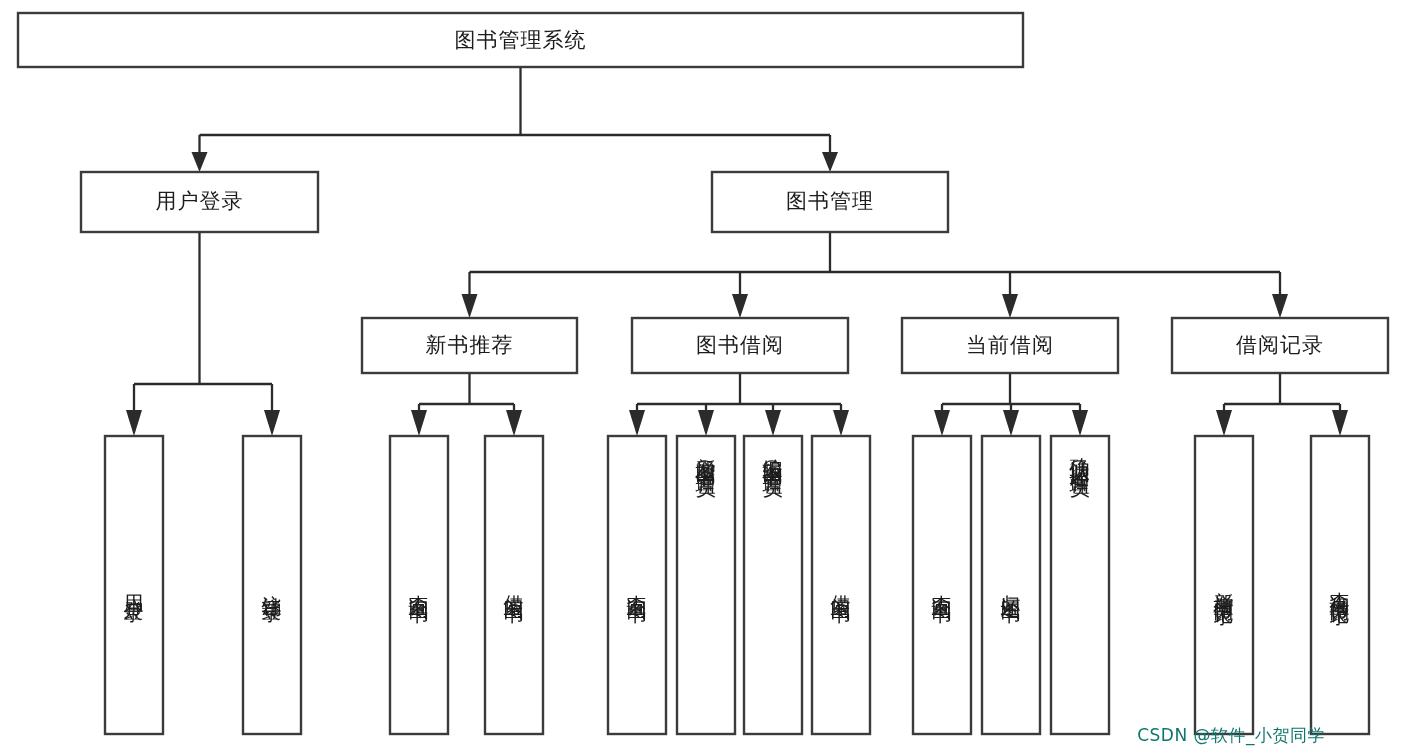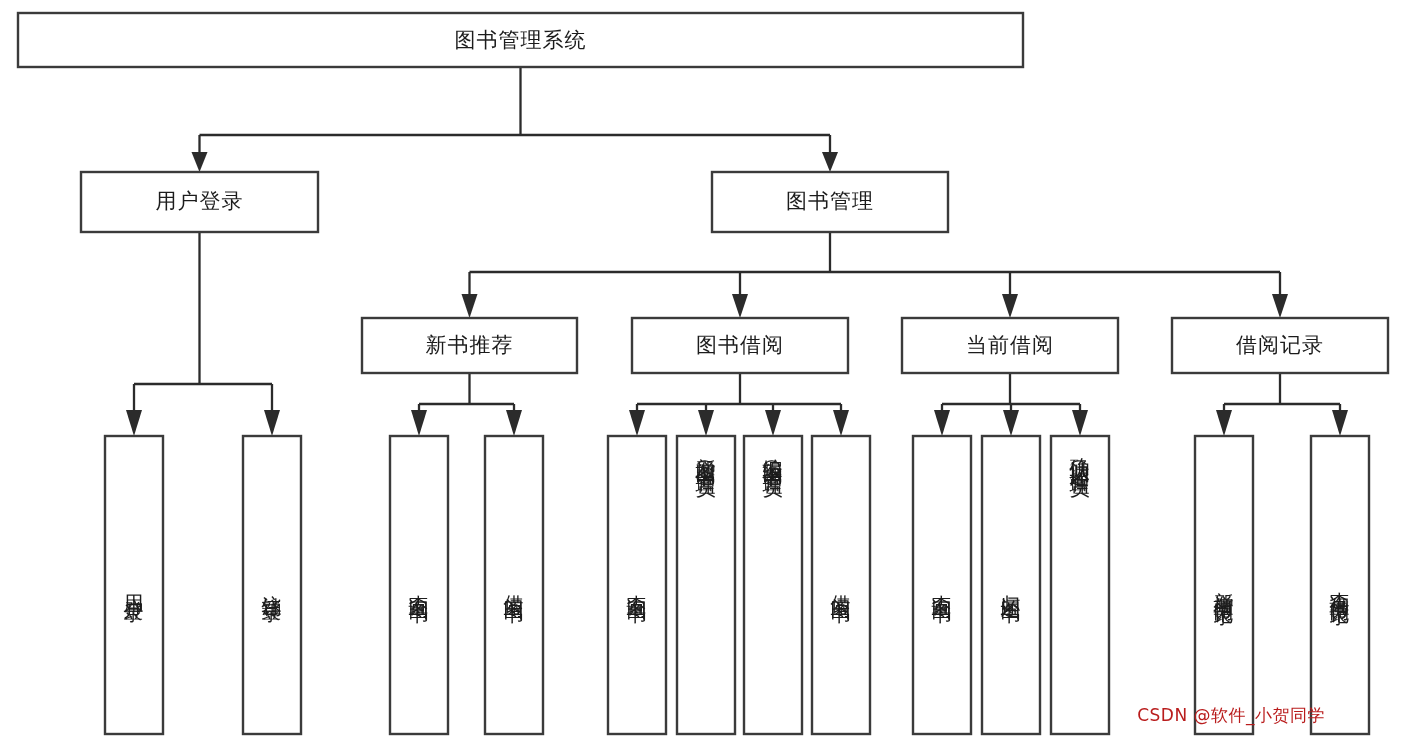--- a/index.html
+++ b/index.html
@@ -64,24 +64,24 @@
     writing-mode: vertical-rl;
     text-orientation: upright;
     letter-spacing: 3px;
     line-height: 1;
     white-space: nowrap;
     text-align: center;
   }
   .watermark {
     position: absolute;
     right: 8px;
-    bottom: 20px;
+    bottom: 0;
     font-family: "DejaVu Sans", "Liberation Sans", sans-serif;
     font-size: 17px;
-    color: #b91c1c;
+    color: #0f766e;
     letter-spacing: 0.5px;
     white-space: nowrap;
   }
 </style>
 </head>
 <body>
 
 <div id="diagram-root">
 
   <svg class="diagram-canvas" viewBox="0 0 1405 747">

